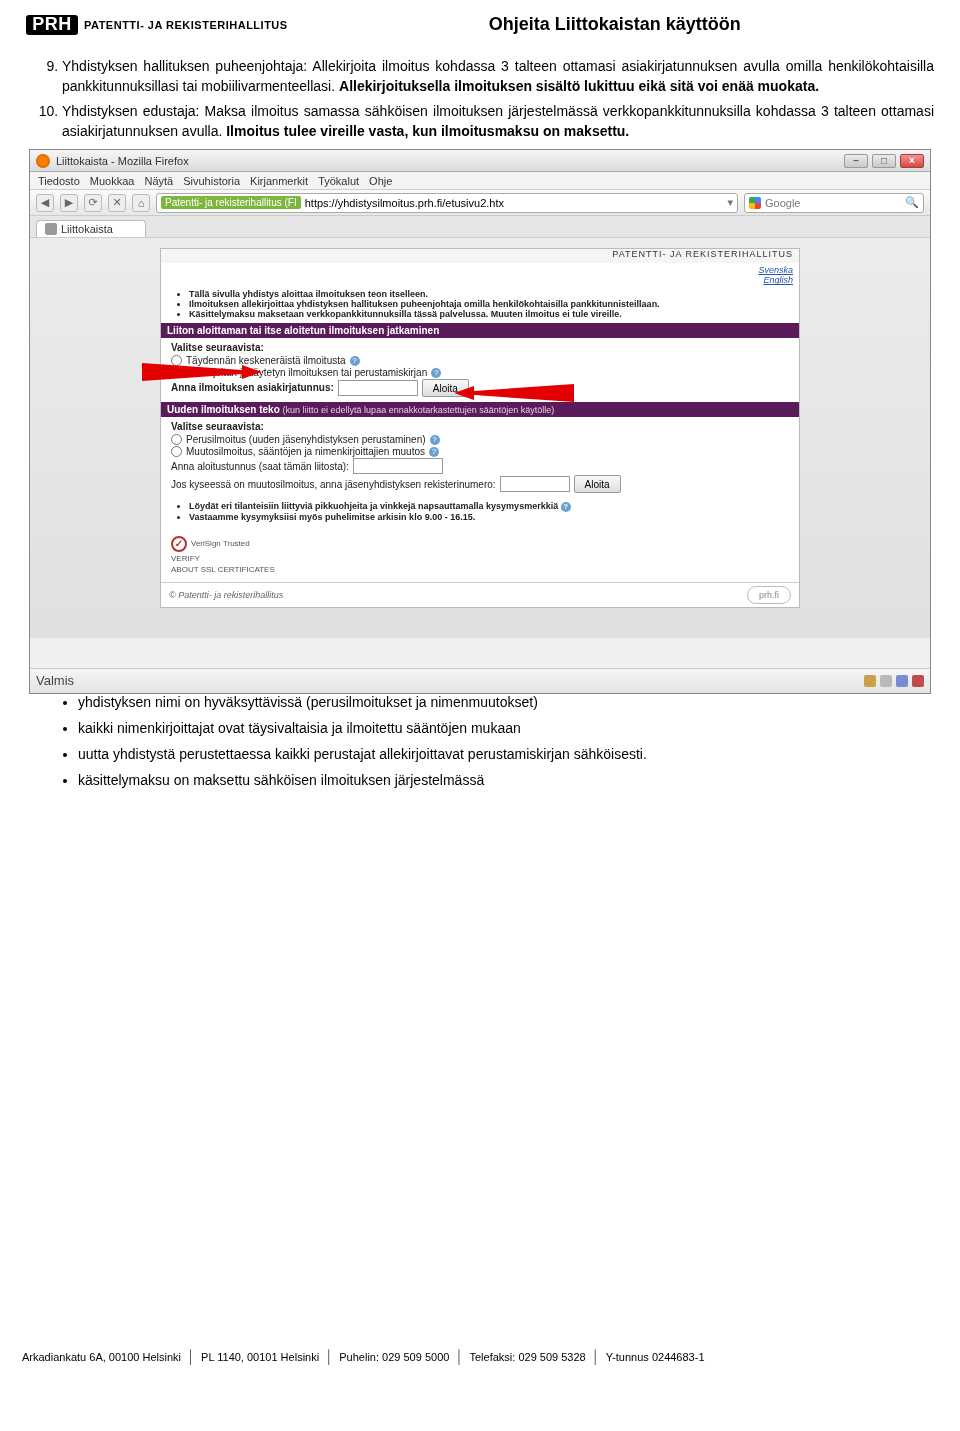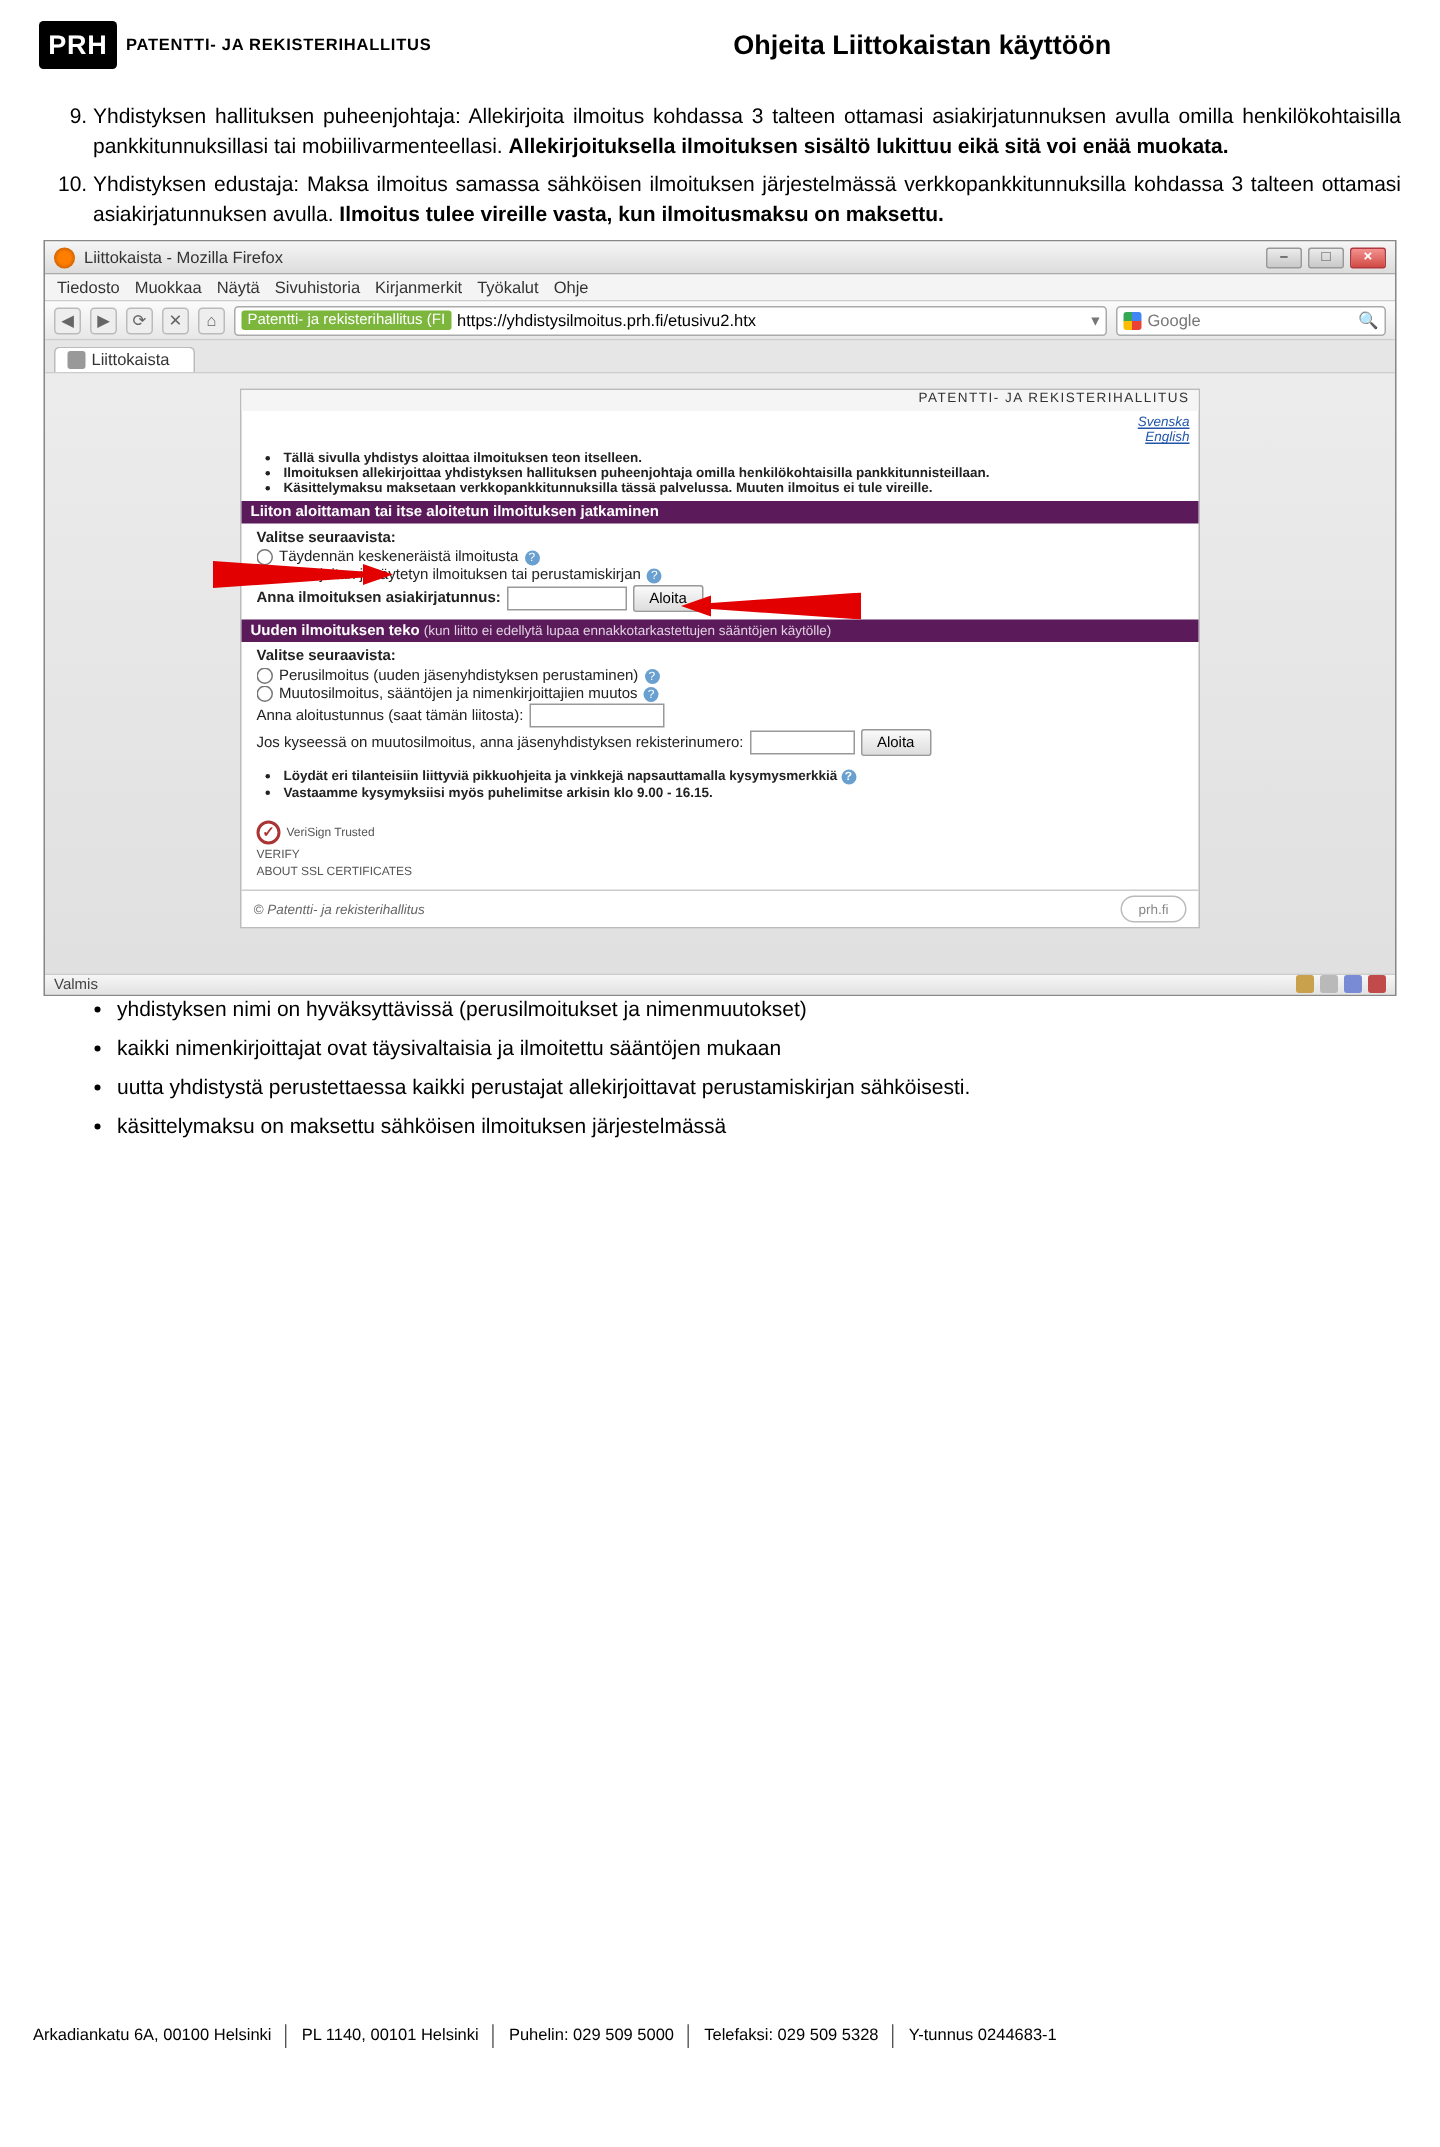--- a/index.html
+++ b/index.html
@@ -21,21 +21,21 @@
     gap: 8px;
     margin-bottom: 10px;
   }
   .prh-logo {
     display: flex;
     align-items: center;
     gap: 6px;
   }
   .prh-logo-box {
     width: 52px;
-    height: 32px;
+    height: 20px;
     background: #000;
     color: #fff;
     font-weight: bold;
     font-size: 18px;
     display: flex;
     align-items: center;
     justify-content: center;
     border-radius: 3px;
     letter-spacing: 0.5px;
   }
@@ -168,21 +168,21 @@
     background: #e6e6e6;
     border-bottom: 1px solid #ccc;
     display: flex; align-items:flex-end;
     padding: 0 6px;
   }
   .tabbar .tab {
     background: #fff;
     border: 1px solid #bbb;
     border-bottom: none;
     border-top-left-radius: 4px; border-top-right-radius: 4px;
-    padding: 2px 16px 2px 8px;
+    padding: 2px 32px 2px 8px;
     display:flex;align-items:center;gap:4px;
     font-size:11px; color:#333;
   }
   .tabbar .tab .favicon {
     width: 12px; height:12px; background:#999; border-radius:2px;
   }
 
   .content-area {
     background: linear-gradient(#ececec,#e0e0e0);
     padding: 10px 0 30px 0;
@@ -225,26 +225,27 @@
   .form-block .help { width:10px;height:10px;border-radius:50%;background:#6aa0d0;color:#fff;font-size:8px;display:inline-flex;align-items:center;justify-content:center;}
   .form-block input[type=text] {
     height:16px; border:1px solid #999; font-size:10px; padding:0 2px;
   }
   .form-block button {
     height:18px; font-size:10px; padding:0 10px;
     background:linear-gradient(#fafafa,#ddd);
     border:1px solid #999; border-radius:2px;
   }
   .statusbar {
-    height: 14px;
+    height: 25px;
     background: linear-gradient(#f6f6f6,#e2e2e2);
     border-top:1px solid #ccc;
     display:flex; align-items:center;
-    padding:0 6px; font-size:10px; color:#444;
+    padding:0 6px; font-size:13px; color:#444;
     justify-content: space-between;
+    margin-top: 30px;
   }
   .statusbar .icons { display:flex; gap:4px;}
   .statusbar .si { width:12px;height:12px;background:#c9a04b;border-radius:2px;}
   .red-arrow {
     position: absolute;
     width: 120px; height: 18px;
     pointer-events: none;
   }
   .red-arrow svg { width:100%; height:100%; }
 

